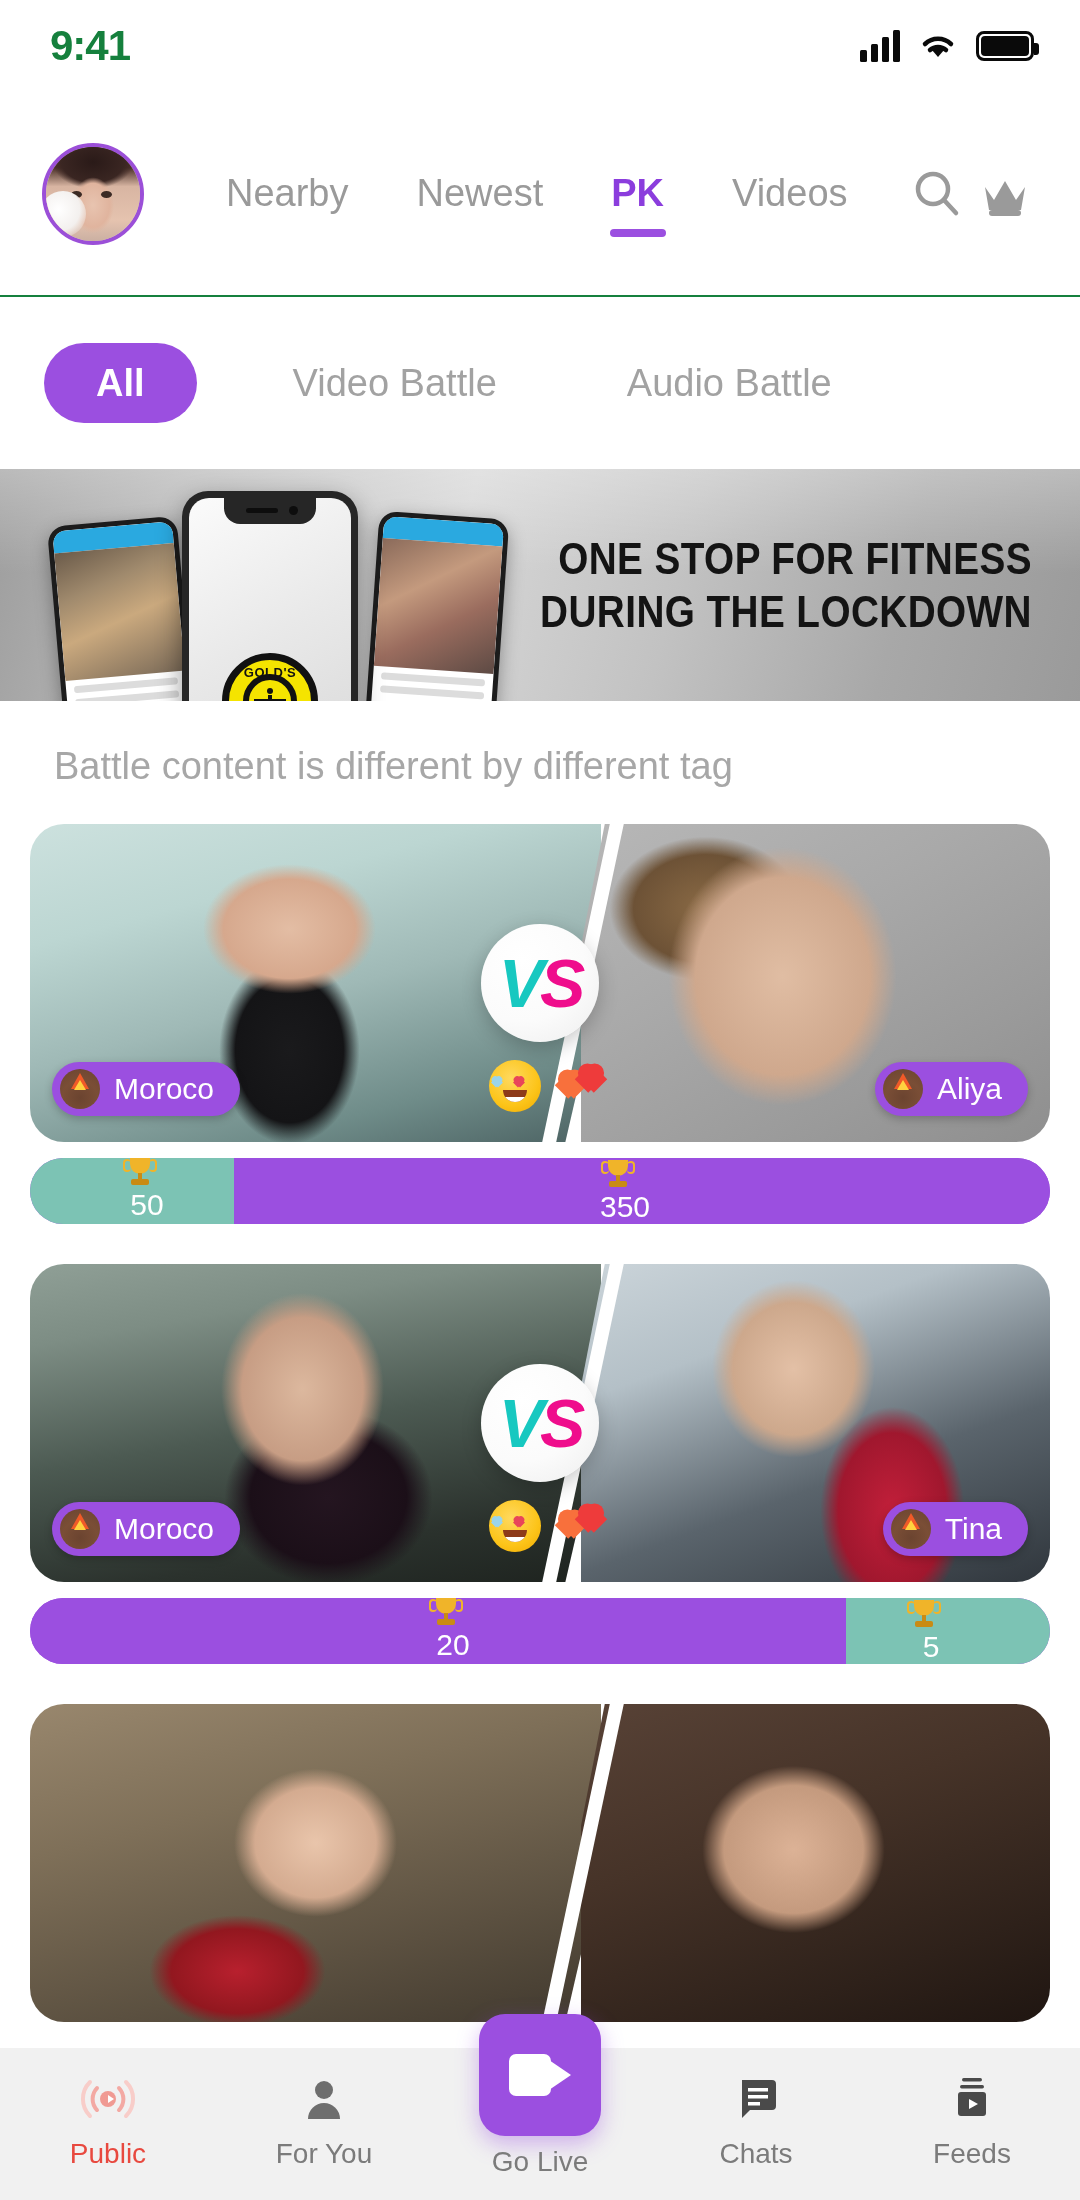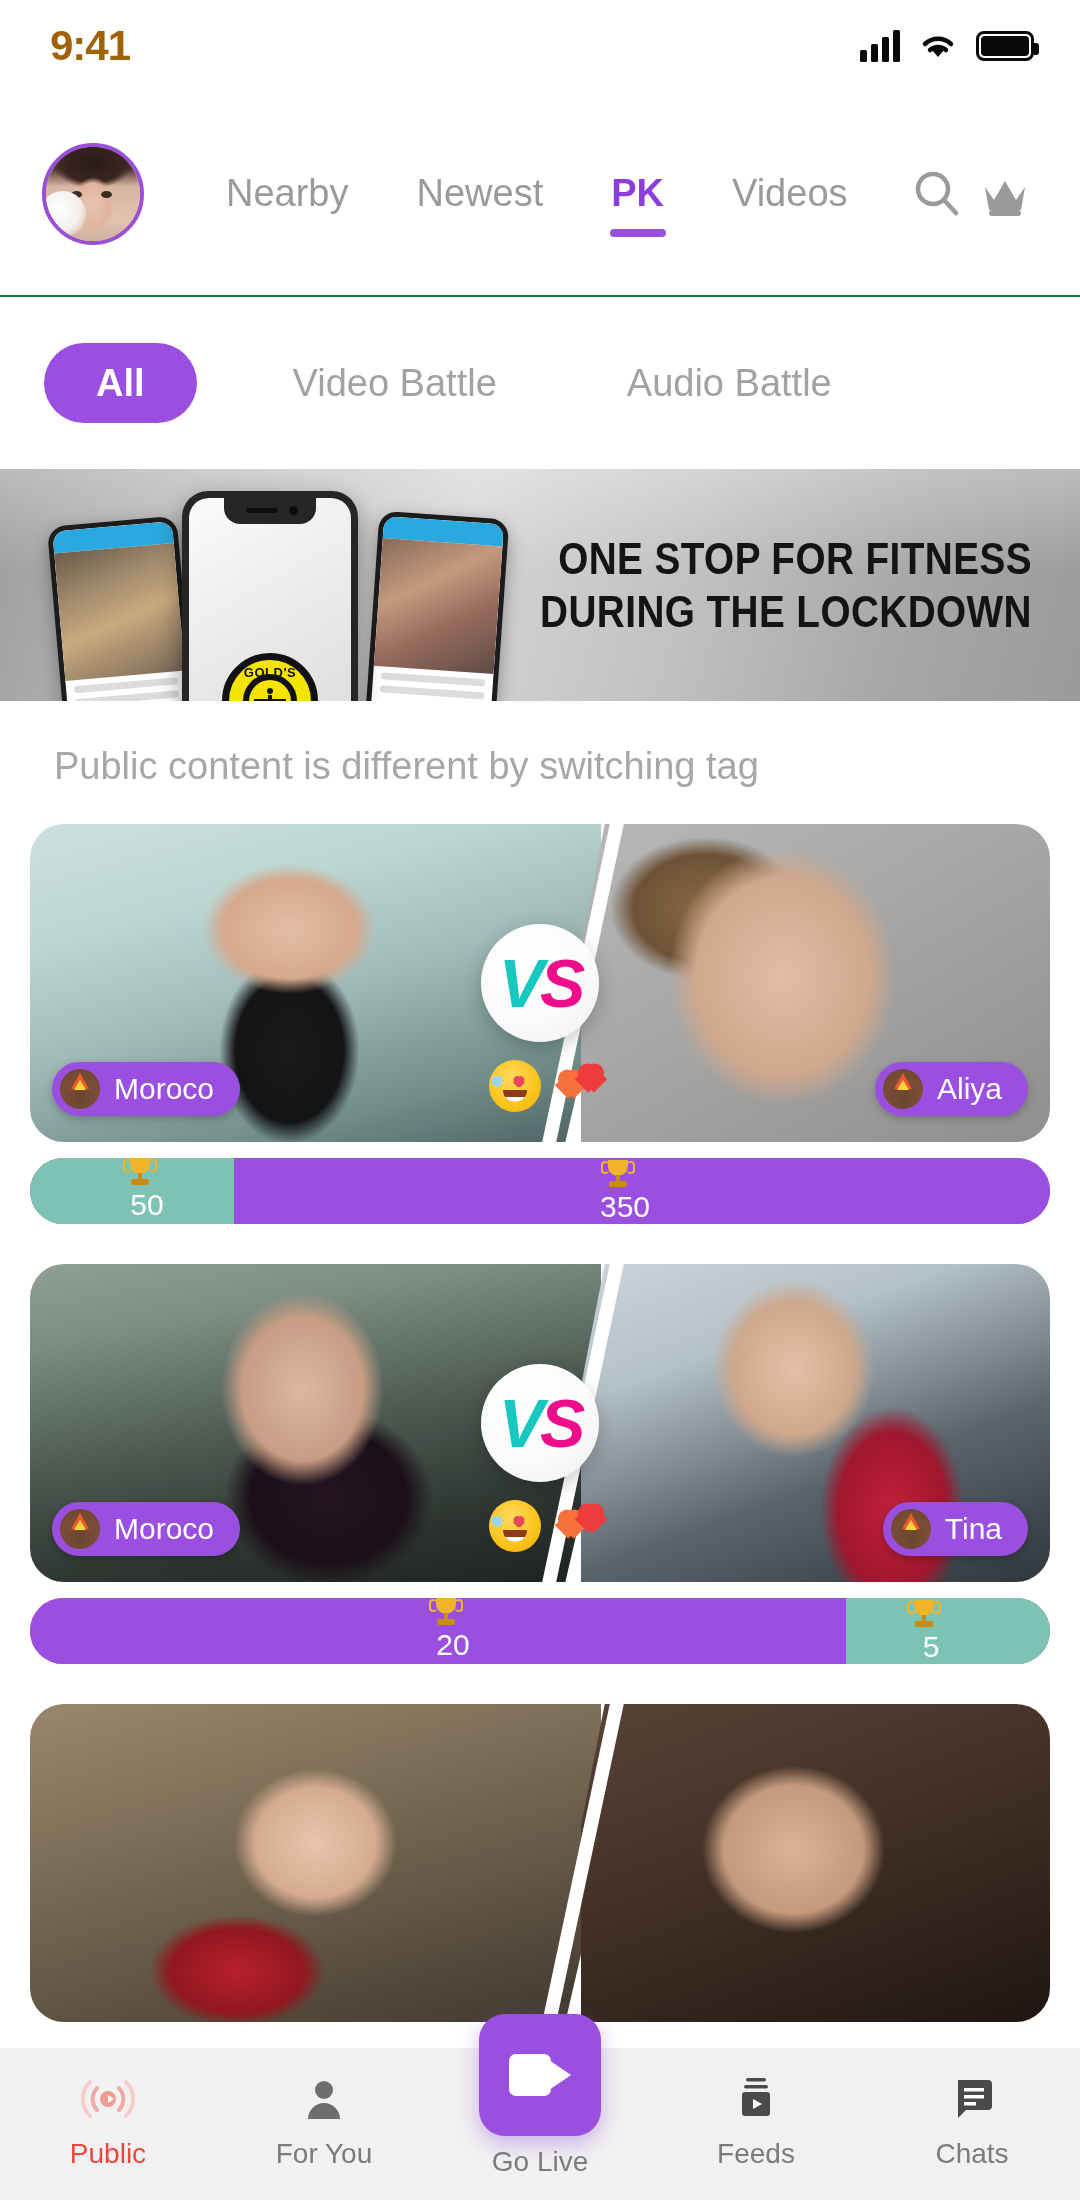--- a/index.html
+++ b/index.html
@@ -11,21 +11,21 @@
     position:relative;
   }
 
   
   .statusbar{
     height:92px; width:100%;
     display:flex; align-items:center; justify-content:space-between;
     padding:0 46px 0 50px;
   }
   .status-time{
-    font-size:42px; font-weight:bold; color:#a16207; letter-spacing:-1px;
+    font-size:42px; font-weight:bold; color:#15803d; letter-spacing:-1px;
   }
   .status-icons{ display:flex; align-items:center; gap:18px; }
   .sig{ display:flex; align-items:flex-end; gap:4px; height:32px; }
   .sig i{ display:block; width:7px; background:#0a0a0a; border-radius:1.5px; }
   .sig i:nth-child(1){ height:12px; }
   .sig i:nth-child(2){ height:18px; }
   .sig i:nth-child(3){ height:25px; }
   .sig i:nth-child(4){ height:32px; }
   .wifi{ width:40px; height:30px; }
   .batt{
@@ -465,21 +465,21 @@
           </div>
         </div>
     </div>
   </div>
   <div class="banner-txt">
     <div>ONE STOP FOR FITNESS</div>
     <div>DURING THE LOCKDOWN</div>
   </div>
 </div>
 
-<div class="section-note">Public content is different by switching tag</div>
+<div class="section-note">Battle content is different by different tag</div>
 
 <div class="card">
   <div class="battle">
     <div class="half left">
         <div class="skew ph-a1"></div>
       </div>
     <div class="half right">
         <div class="skew ph-a2"></div>
       </div>
     <div class="divider"></div>
@@ -617,37 +617,37 @@
     <span class="bn-lbl">For You</span>
   </div>
 
   <div class="bn-item">
     <span class="bn-ic"></span>
     <span class="bn-lbl" style="visibility:hidden">Go Live</span>
   </div>
 
   <div class="bn-item">
     <svg class="bn-ic" viewBox="0 0 56 50">
+      <path d="M14 6 h30 a4 4 0 0 1 4 4 v22 a4 4 0 0 1 -4 4 h-22 l-8 8 z" fill="#4a4a4a"></path>
+      <rect x="20" y="14" width="20" height="3.5" fill="#ffffff"></rect>
+      <rect x="20" y="21" width="20" height="3.5" fill="#ffffff"></rect>
+      <rect x="20" y="28" width="12" height="3.5" fill="#ffffff"></rect>
+    </svg>
+    <span class="bn-lbl">Chats</span>
+  </div>
+
+  <div class="bn-item">
+    <svg class="bn-ic" viewBox="0 0 56 50">
       <rect x="18" y="4" width="20" height="3.5" rx="1.7" fill="#4a4a4a"></rect>
       <rect x="16" y="11" width="24" height="3.5" rx="1.7" fill="#4a4a4a"></rect>
       <rect x="14" y="18" width="28" height="24" rx="3" fill="#4a4a4a"></rect>
       <path d="M25 25 l9 5 l-9 5 z" fill="#ffffff"></path>
     </svg>
     <span class="bn-lbl">Feeds</span>
   </div>
-
-  <div class="bn-item">
-    <svg class="bn-ic" viewBox="0 0 56 50">
-      <path d="M14 6 h30 a4 4 0 0 1 4 4 v22 a4 4 0 0 1 -4 4 h-22 l-8 8 z" fill="#4a4a4a"></path>
-      <rect x="20" y="14" width="20" height="3.5" fill="#ffffff"></rect>
-      <rect x="20" y="21" width="20" height="3.5" fill="#ffffff"></rect>
-      <rect x="20" y="28" width="12" height="3.5" fill="#ffffff"></rect>
-    </svg>
-    <span class="bn-lbl">Chats</span>
-  </div>
 </div>
 
 <div class="fab">
   <div class="cam">
     <span class="body"></span>
       <span class="lens"></span>
   </div>
 </div>
 <div class="golive-lbl">Go Live</div>
 

